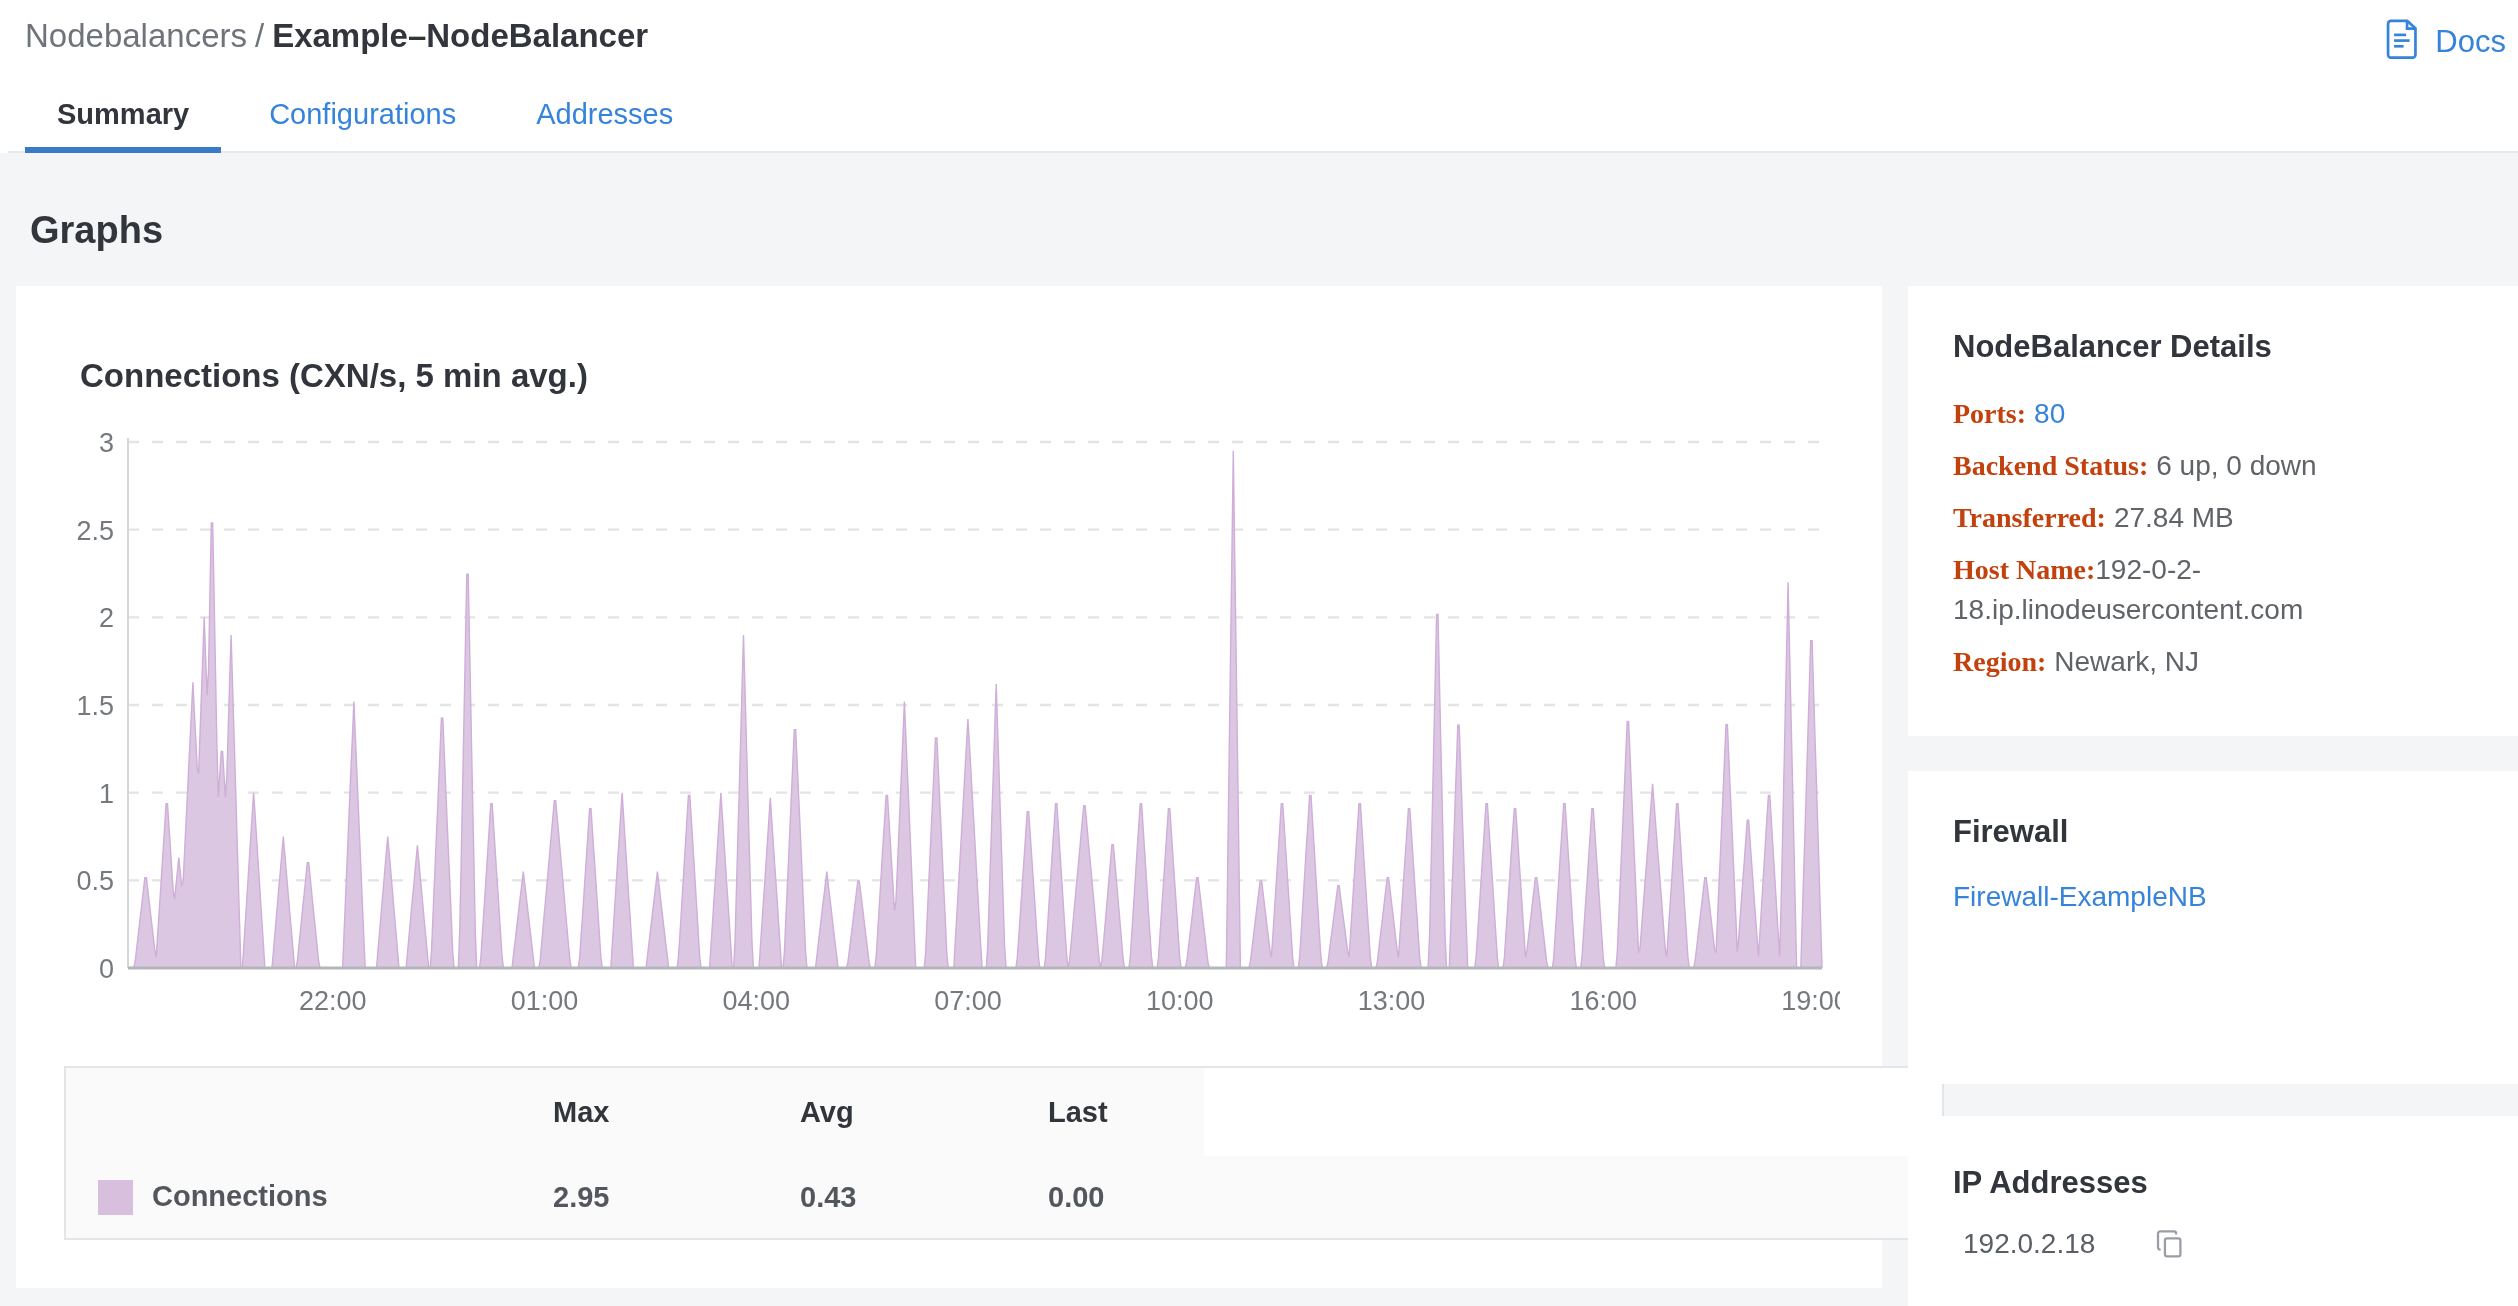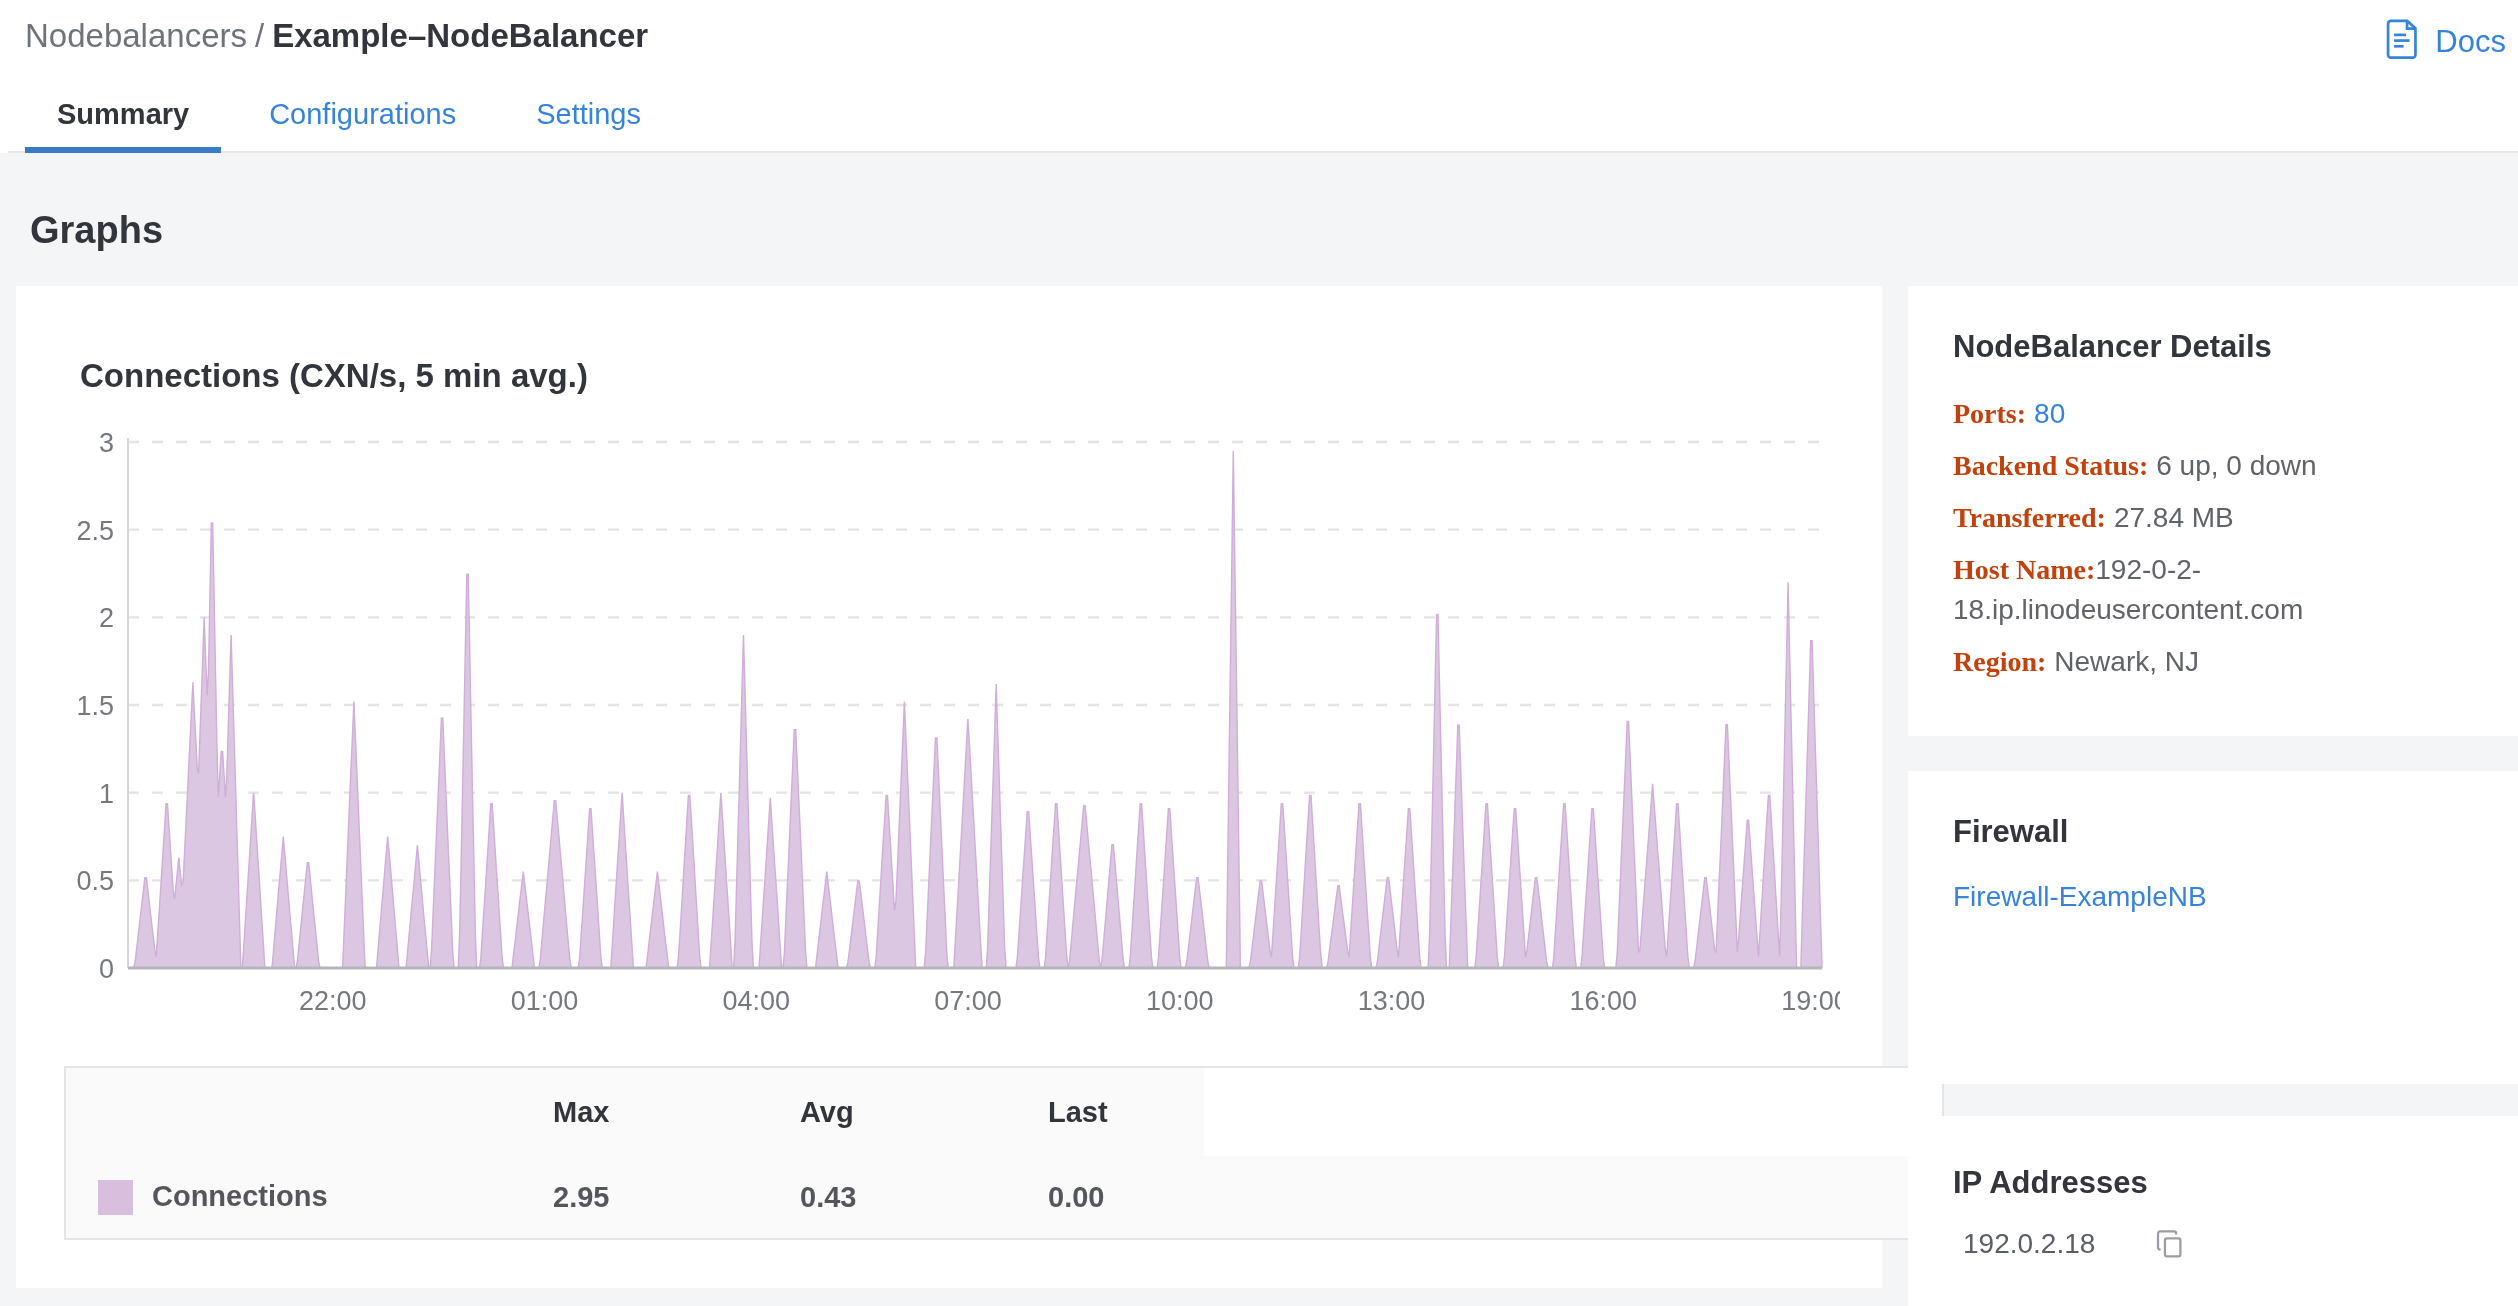--- a/index.html
+++ b/index.html
@@ -87,21 +87,21 @@
         <line x1="7" y1="10.4" x2="14.6" y2="10.4" stroke="#3683dc" stroke-width="1.7"></line>
         <line x1="7" y1="14" x2="16.8" y2="14" stroke="#3683dc" stroke-width="1.7"></line>
         <line x1="7" y1="17.6" x2="13" y2="17.6" stroke="#3683dc" stroke-width="1.7"></line>
       </svg>
     </span>
     <span>Docs</span>
   </a>
   <nav class="tabs">
     <div class="tab active">Summary</div>
     <div class="tab">Configurations</div>
-    <div class="tab">Settings</div>
+    <div class="tab">Addresses</div>
   </nav>
 </header>
 
 <main class="content">
   <h2 class="page-heading">Graphs</h2>
 
   <div class="layout">
 
     <section class="chart-panel">
       <h3 class="chart-title">Connections (CXN/s, 5 min avg.)</h3>

